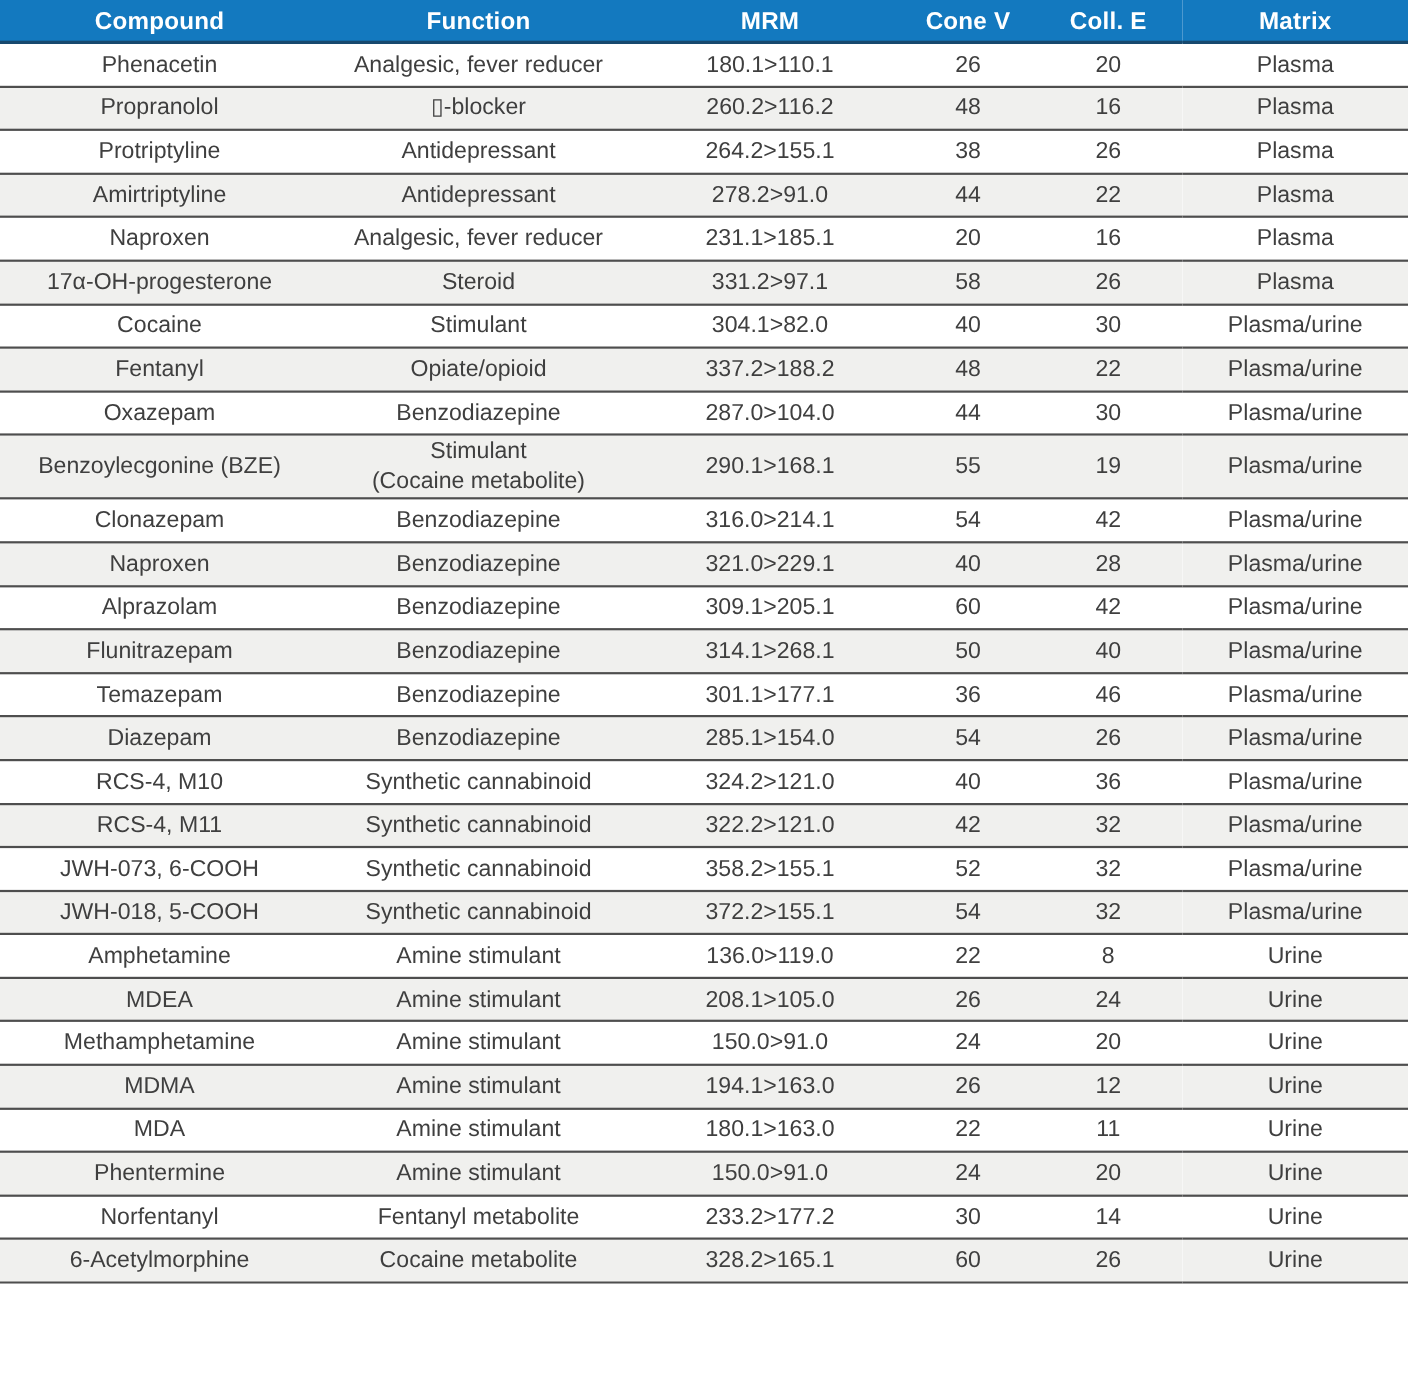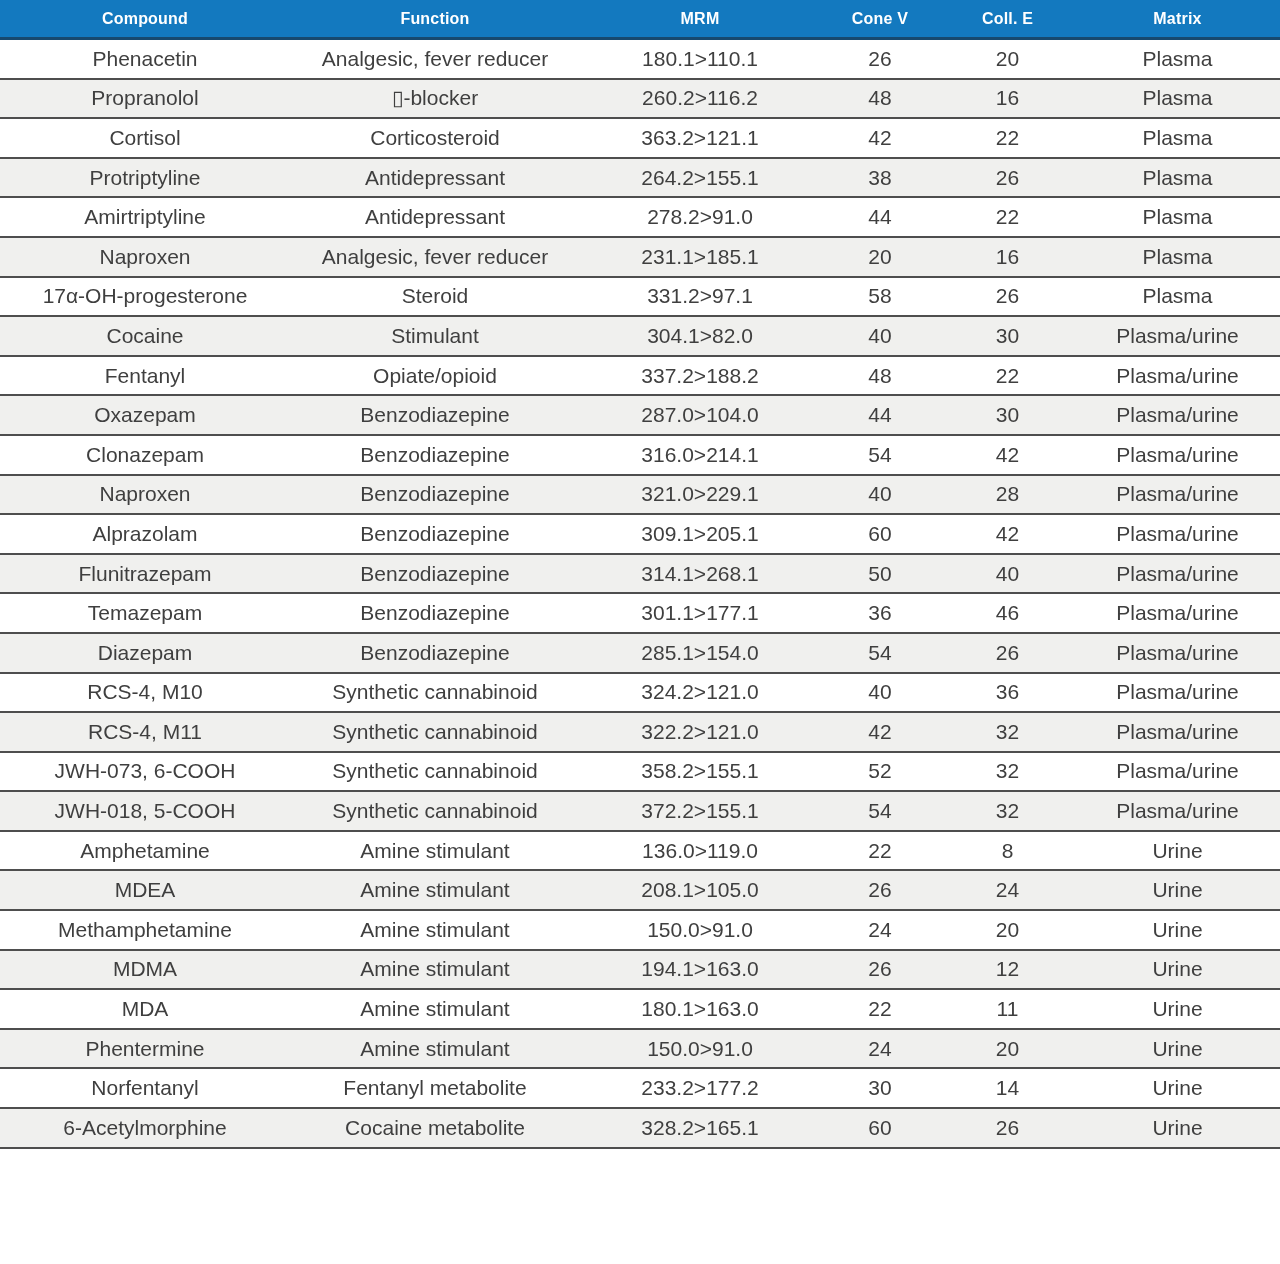--- a/index.html
+++ b/index.html
@@ -18,21 +18,21 @@
   }
   table{
     width:1280px;
     table-layout:fixed;
     border-collapse:collapse;
     border-bottom:2px solid var(--separator);
   }
   thead th{
     background:var(--header-bg);
     color:var(--header-text);
-    font-size:16px;
+    font-size:22px;
     font-weight:bold;
     height:37px;
     text-align:center;
     vertical-align:middle;
     border-bottom:3px solid var(--header-underline);
     padding:0;
     letter-spacing:.2px;
   }
   tbody td{
     color:var(--text);
@@ -83,28 +83,20 @@
       </tr>
       <tr>
         <td>Propranolol</td>
         <td>▯-blocker</td>
         <td>260.2&gt;116.2</td>
         <td>48</td>
         <td>16</td>
         <td>Plasma</td>
       </tr>
       <tr>
-        <td>Cortisol</td>
-        <td>Corticosteroid</td>
-        <td>363.2&gt;121.1</td>
-        <td>42</td>
-        <td>22</td>
-        <td>Plasma</td>
-      </tr>
-      <tr>
         <td>Protriptyline</td>
         <td>Antidepressant</td>
         <td>264.2&gt;155.1</td>
         <td>38</td>
         <td>26</td>
         <td>Plasma</td>
       </tr>
       <tr>
         <td>Amirtriptyline</td>
         <td>Antidepressant</td>
@@ -147,20 +139,29 @@
       </tr>
       <tr>
         <td>Oxazepam</td>
         <td>Benzodiazepine</td>
         <td>287.0&gt;104.0</td>
         <td>44</td>
         <td>30</td>
         <td>Plasma/urine</td>
       </tr>
       <tr>
+        <td>Benzoylecgonine (BZE)</td>
+        <td>Stimulant
+(Cocaine metabolite)</td>
+        <td>290.1&gt;168.1</td>
+        <td>55</td>
+        <td>19</td>
+        <td>Plasma/urine</td>
+      </tr>
+      <tr>
         <td>Clonazepam</td>
         <td>Benzodiazepine</td>
         <td>316.0&gt;214.1</td>
         <td>54</td>
         <td>42</td>
         <td>Plasma/urine</td>
       </tr>
       <tr>
         <td>Naproxen</td>
         <td>Benzodiazepine</td>

